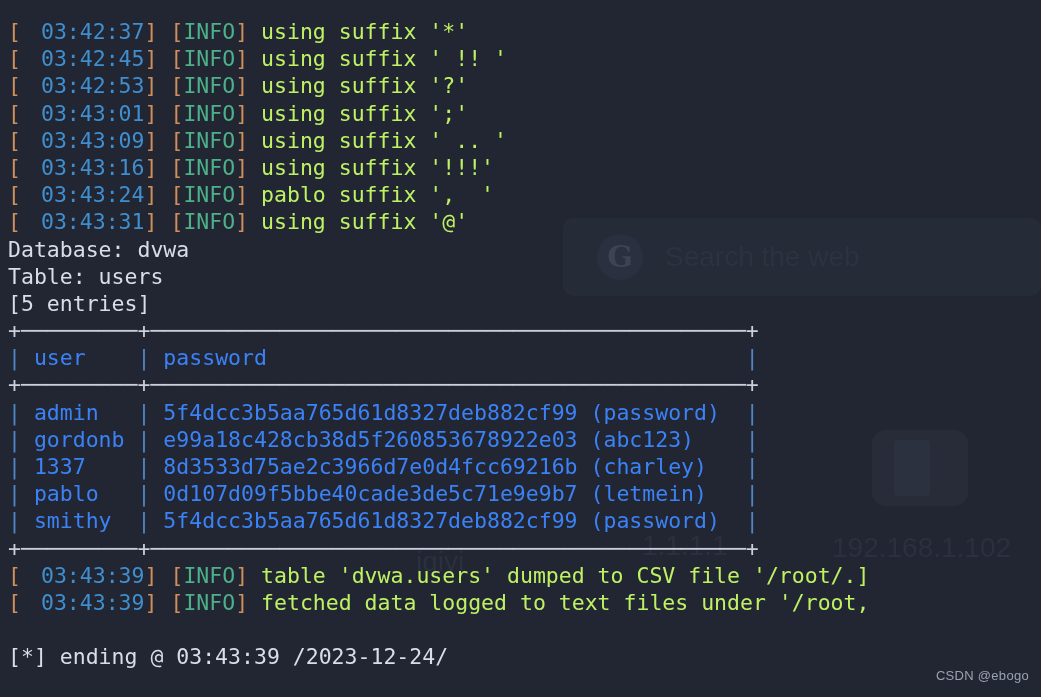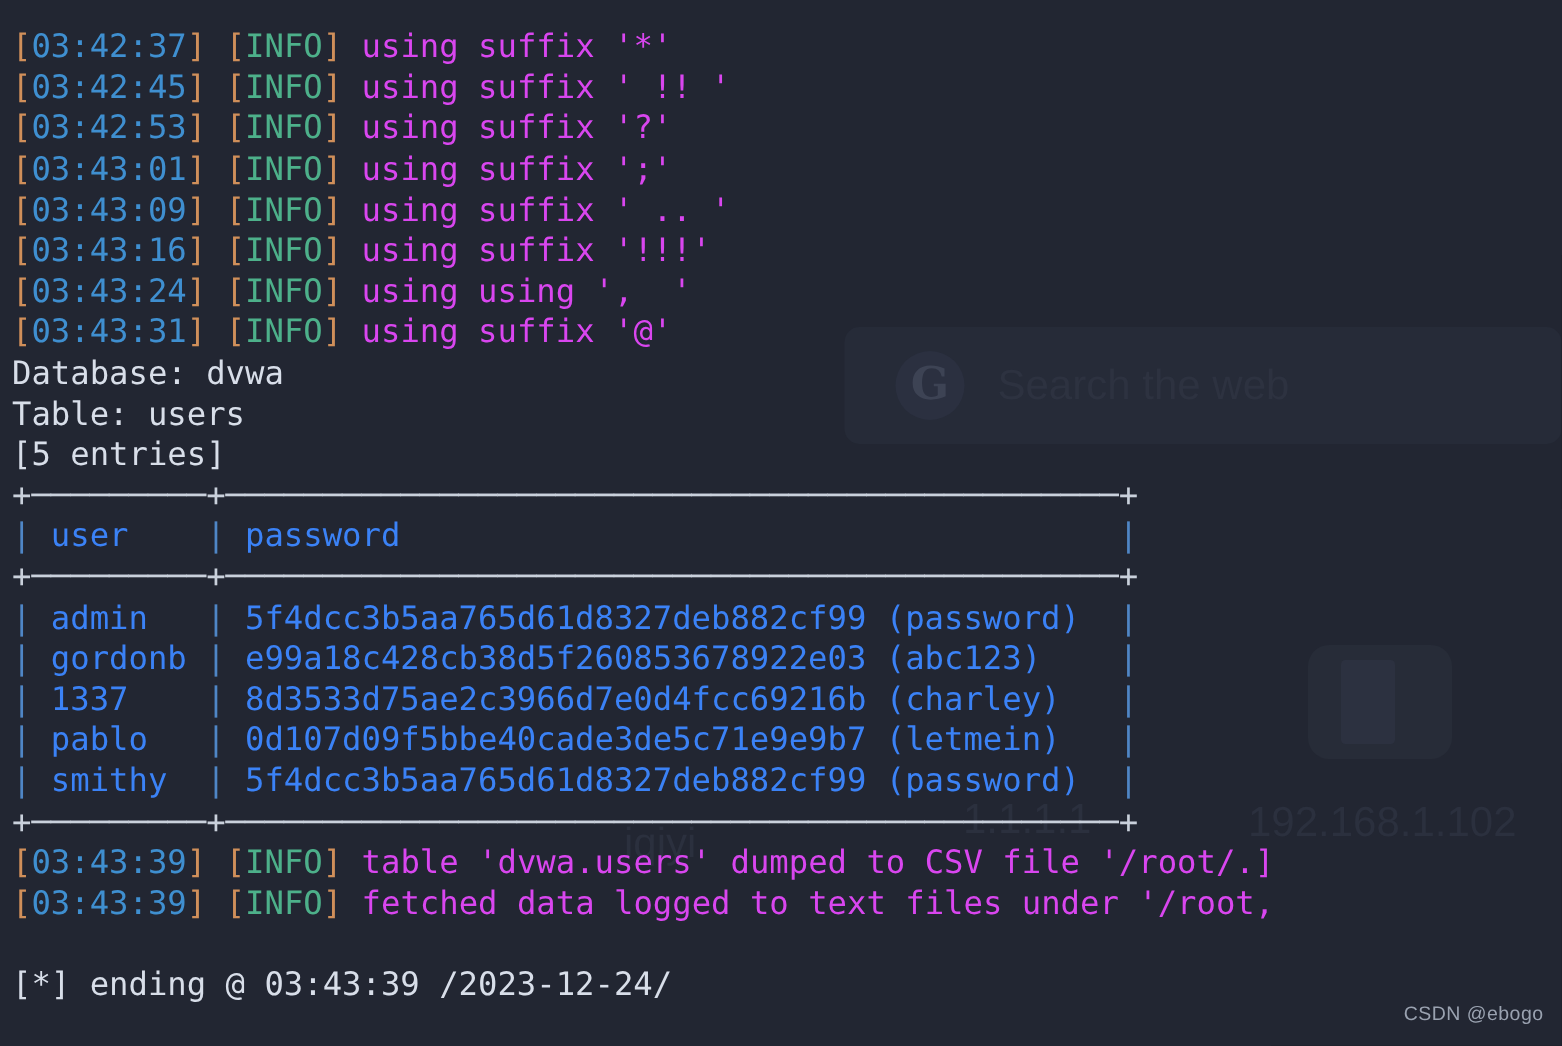--- a/index.html
+++ b/index.html
@@ -109,23 +109,23 @@
 
   
   .line.cut-top {
     height: 18px;
     overflow: hidden;
     position: relative;
   }
 
   
   .bracket { color: #d08f5a; }
-  .time    { color: #3f8fd0; }
+  .time    { color: #3f8fd0; margin-left: 20px; }
   .info    { color: #4db08a; }
-  .msg     { color: #d946ef; }
+  .msg     { color: #bef264; }
   .border  { color: #c9d0db; }
   .bar     { color: #4f86c6; }
   .plus    { color: #c9d0db; }
   .cell    { color: #3b82f6; }
 
   .watermark {
     position: absolute;
     right: 12px;
     bottom: 8px;
     z-index: 2;
@@ -157,21 +157,21 @@
       
     </div>
 
     <div id="log-block">
         <div class="line clip"><span class="bracket">[</span><span class="time">03:42:37</span><span class="bracket">]</span> <span class="bracket">[</span><span class="info">INFO</span><span class="bracket">]</span> <span class="msg">using suffix '*'</span></div>
         <div class="line clip"><span class="bracket">[</span><span class="time">03:42:45</span><span class="bracket">]</span> <span class="bracket">[</span><span class="info">INFO</span><span class="bracket">]</span> <span class="msg">using suffix ' !! '</span></div>
         <div class="line clip"><span class="bracket">[</span><span class="time">03:42:53</span><span class="bracket">]</span> <span class="bracket">[</span><span class="info">INFO</span><span class="bracket">]</span> <span class="msg">using suffix '?'</span></div>
         <div class="line clip"><span class="bracket">[</span><span class="time">03:43:01</span><span class="bracket">]</span> <span class="bracket">[</span><span class="info">INFO</span><span class="bracket">]</span> <span class="msg">using suffix ';'</span></div>
         <div class="line clip"><span class="bracket">[</span><span class="time">03:43:09</span><span class="bracket">]</span> <span class="bracket">[</span><span class="info">INFO</span><span class="bracket">]</span> <span class="msg">using suffix ' .. '</span></div>
         <div class="line clip"><span class="bracket">[</span><span class="time">03:43:16</span><span class="bracket">]</span> <span class="bracket">[</span><span class="info">INFO</span><span class="bracket">]</span> <span class="msg">using suffix '!!!'</span></div>
-        <div class="line clip"><span class="bracket">[</span><span class="time">03:43:24</span><span class="bracket">]</span> <span class="bracket">[</span><span class="info">INFO</span><span class="bracket">]</span> <span class="msg">using using ',  '</span></div>
+        <div class="line clip"><span class="bracket">[</span><span class="time">03:43:24</span><span class="bracket">]</span> <span class="bracket">[</span><span class="info">INFO</span><span class="bracket">]</span> <span class="msg">pablo suffix ',  '</span></div>
         <div class="line clip"><span class="bracket">[</span><span class="time">03:43:31</span><span class="bracket">]</span> <span class="bracket">[</span><span class="info">INFO</span><span class="bracket">]</span> <span class="msg">using suffix '@'</span></div>
       </div>
 
     <div class="line clip">Database: dvwa</div>
     <div class="line clip">Table: users</div>
     <div class="line clip">[5 entries]</div>
 
     <div id="table-block">
         <div class="line clip"><span class="plus">+</span><span class="border">─────────</span><span class="plus">+</span><span class="border">──────────────────────────────────────────────</span><span class="plus">+</span></div>
         <div class="line clip"><span class="bar">|</span><span class="cell"> user    </span><span class="bar">|</span><span class="cell"> password                                     </span><span class="bar">|</span></div>

